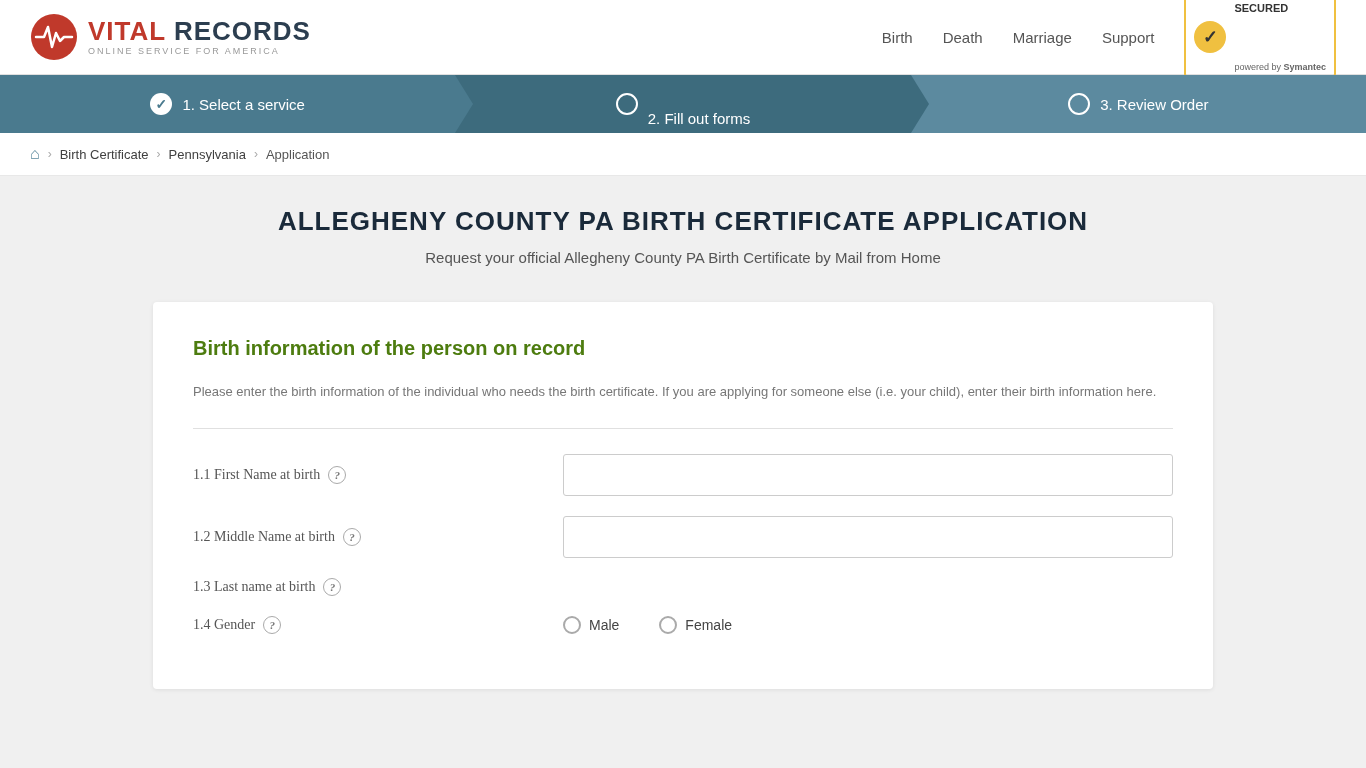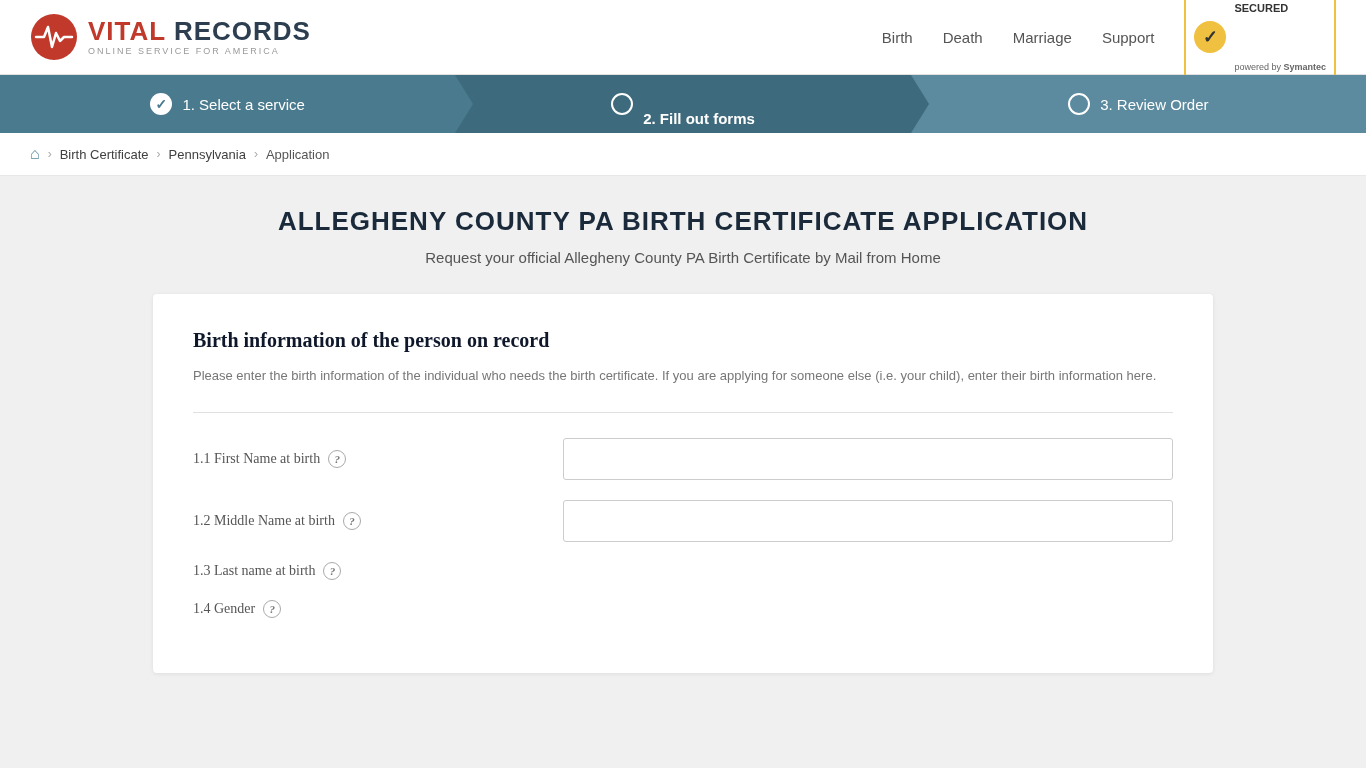--- a/index.html
+++ b/index.html
@@ -131,21 +131,21 @@
       background: #fff;
       border-radius: 50%;
       display: flex;
       align-items: center;
       justify-content: center;
       color: #4a7a8e;
       font-size: 14px;
       font-weight: bold;
     }
     .step-label { font-size: 15px; }
-    .step-bold { font-weight: 700; margin-top: 28px; }
+    .step-bold { font-weight: 400; margin-top: 28px; }
 
     
     .step::after {
       content: '';
       position: absolute;
       right: -18px;
       top: 0;
       width: 0;
       height: 0;
       border-top: 29px solid transparent;
@@ -187,36 +187,35 @@
       font-weight: 900;
       color: #1a2a3a;
       letter-spacing: 1px;
       margin-bottom: 12px;
       text-transform: uppercase;
     }
     .page-subtitle {
       text-align: center;
       color: #555;
       font-size: 15px;
-      margin-bottom: 28px;
+      margin-bottom: 36px;
     }
 
     
     .form-card {
       background: #fff;
       border-radius: 4px;
       padding: 35px 40px;
       box-shadow: 0 1px 4px rgba(0,0,0,0.08);
     }
     .form-section-title {
       font-size: 20px;
       font-weight: 700;
-      color: #0f172a;
-      margin-bottom: 14px;
-      font-family: Liberation Serif, serif;
+      color: #4d7c0f;
+      margin-bottom: 22px;
     }
     .form-section-desc {
       color: #777;
       font-size: 13px;
       line-height: 1.6;
       margin-bottom: 25px;
     }
     .form-divider {
       border: none;
       border-top: 1px solid #e0e0e0;
@@ -436,16 +435,26 @@
         <span>1.3 Last name at birth</span>
         <span class="help-icon">?</span>
       </label>
     </div>
 
     <div class="form-row">
       <label class="form-label">
         <span>1.4 Gender</span>
         <span class="help-icon">?</span>
       </label>
+      <div class="gender-options">
+        <label class="radio-option">
+          <span class="radio-circle"></span>
+          <span class="radio-label">Male</span>
+        </label>
+        <label class="radio-option">
+          <span class="radio-circle"></span>
+          <span class="radio-label">Female</span>
+        </label>
+      </div>
     </div>
 
   </div>
 </div>
 
 </body></html>

